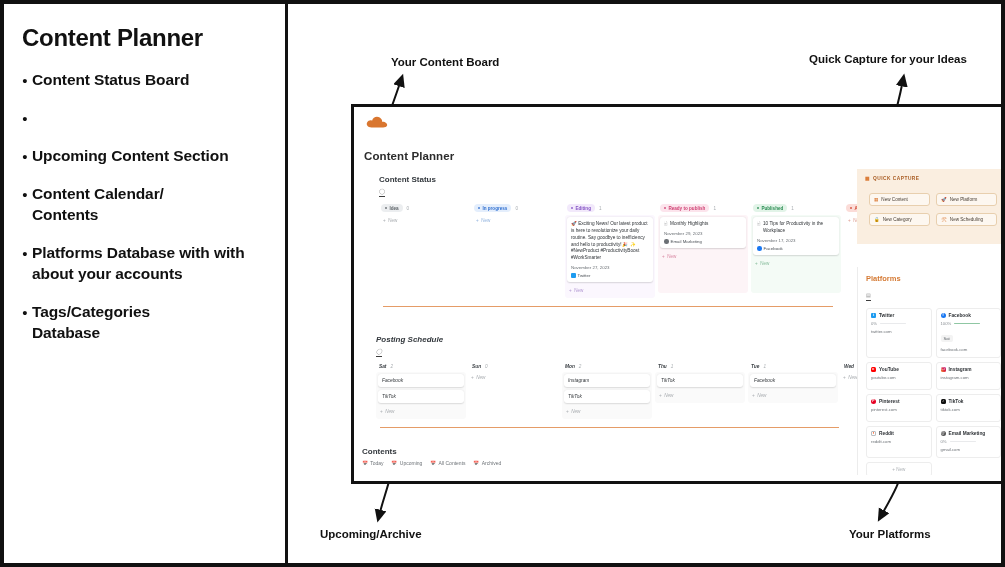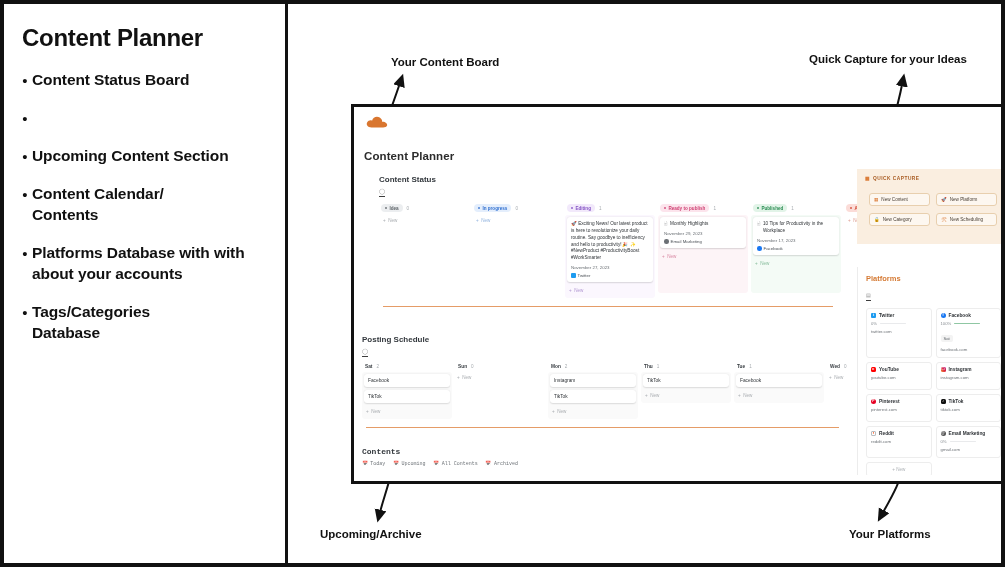--- a/index.html
+++ b/index.html
@@ -435,21 +435,21 @@
                     <span>New</span>
                   </div>
               </div>
             </div>
 
           </div>
 
           <div class="divider-orange"></div>
         </div>
 
-        <div style="position:absolute; left:8px; top:228px; right:158px;">
+        <div style="position:absolute; left:22px; top:228px; right:158px;font-style:italic;">
           <div class="section-head">Posting Schedule</div>
           <div class="section-tabrow">
             <span class="mini-tab">◯</span>
           </div>
 
           <div class="sched-board">
 
             <div class="sched-col">
               <div class="sched-head">
                 <span class="sched-day">Sat</span>
@@ -532,21 +532,21 @@
                     <span>New</span>
                   </div>
               </div>
             </div>
 
           </div>
 
           <div class="divider-orange"></div>
         </div>
 
-        <div style="position:absolute; left:8px; top:340px; right:158px;font-family:Liberation Mono, monospace;">
+        <div style="position:absolute; left:8px; top:340px; right:158px;">
           <div class="section-head">Contents</div>
           <div class="contents-tabs">
             <span class="ctab">
                 <span>📅</span>
                 <span>Today</span>
               </span>
             <span class="ctab">
                 <span>📅</span>
                 <span>Upcoming</span>
               </span>

